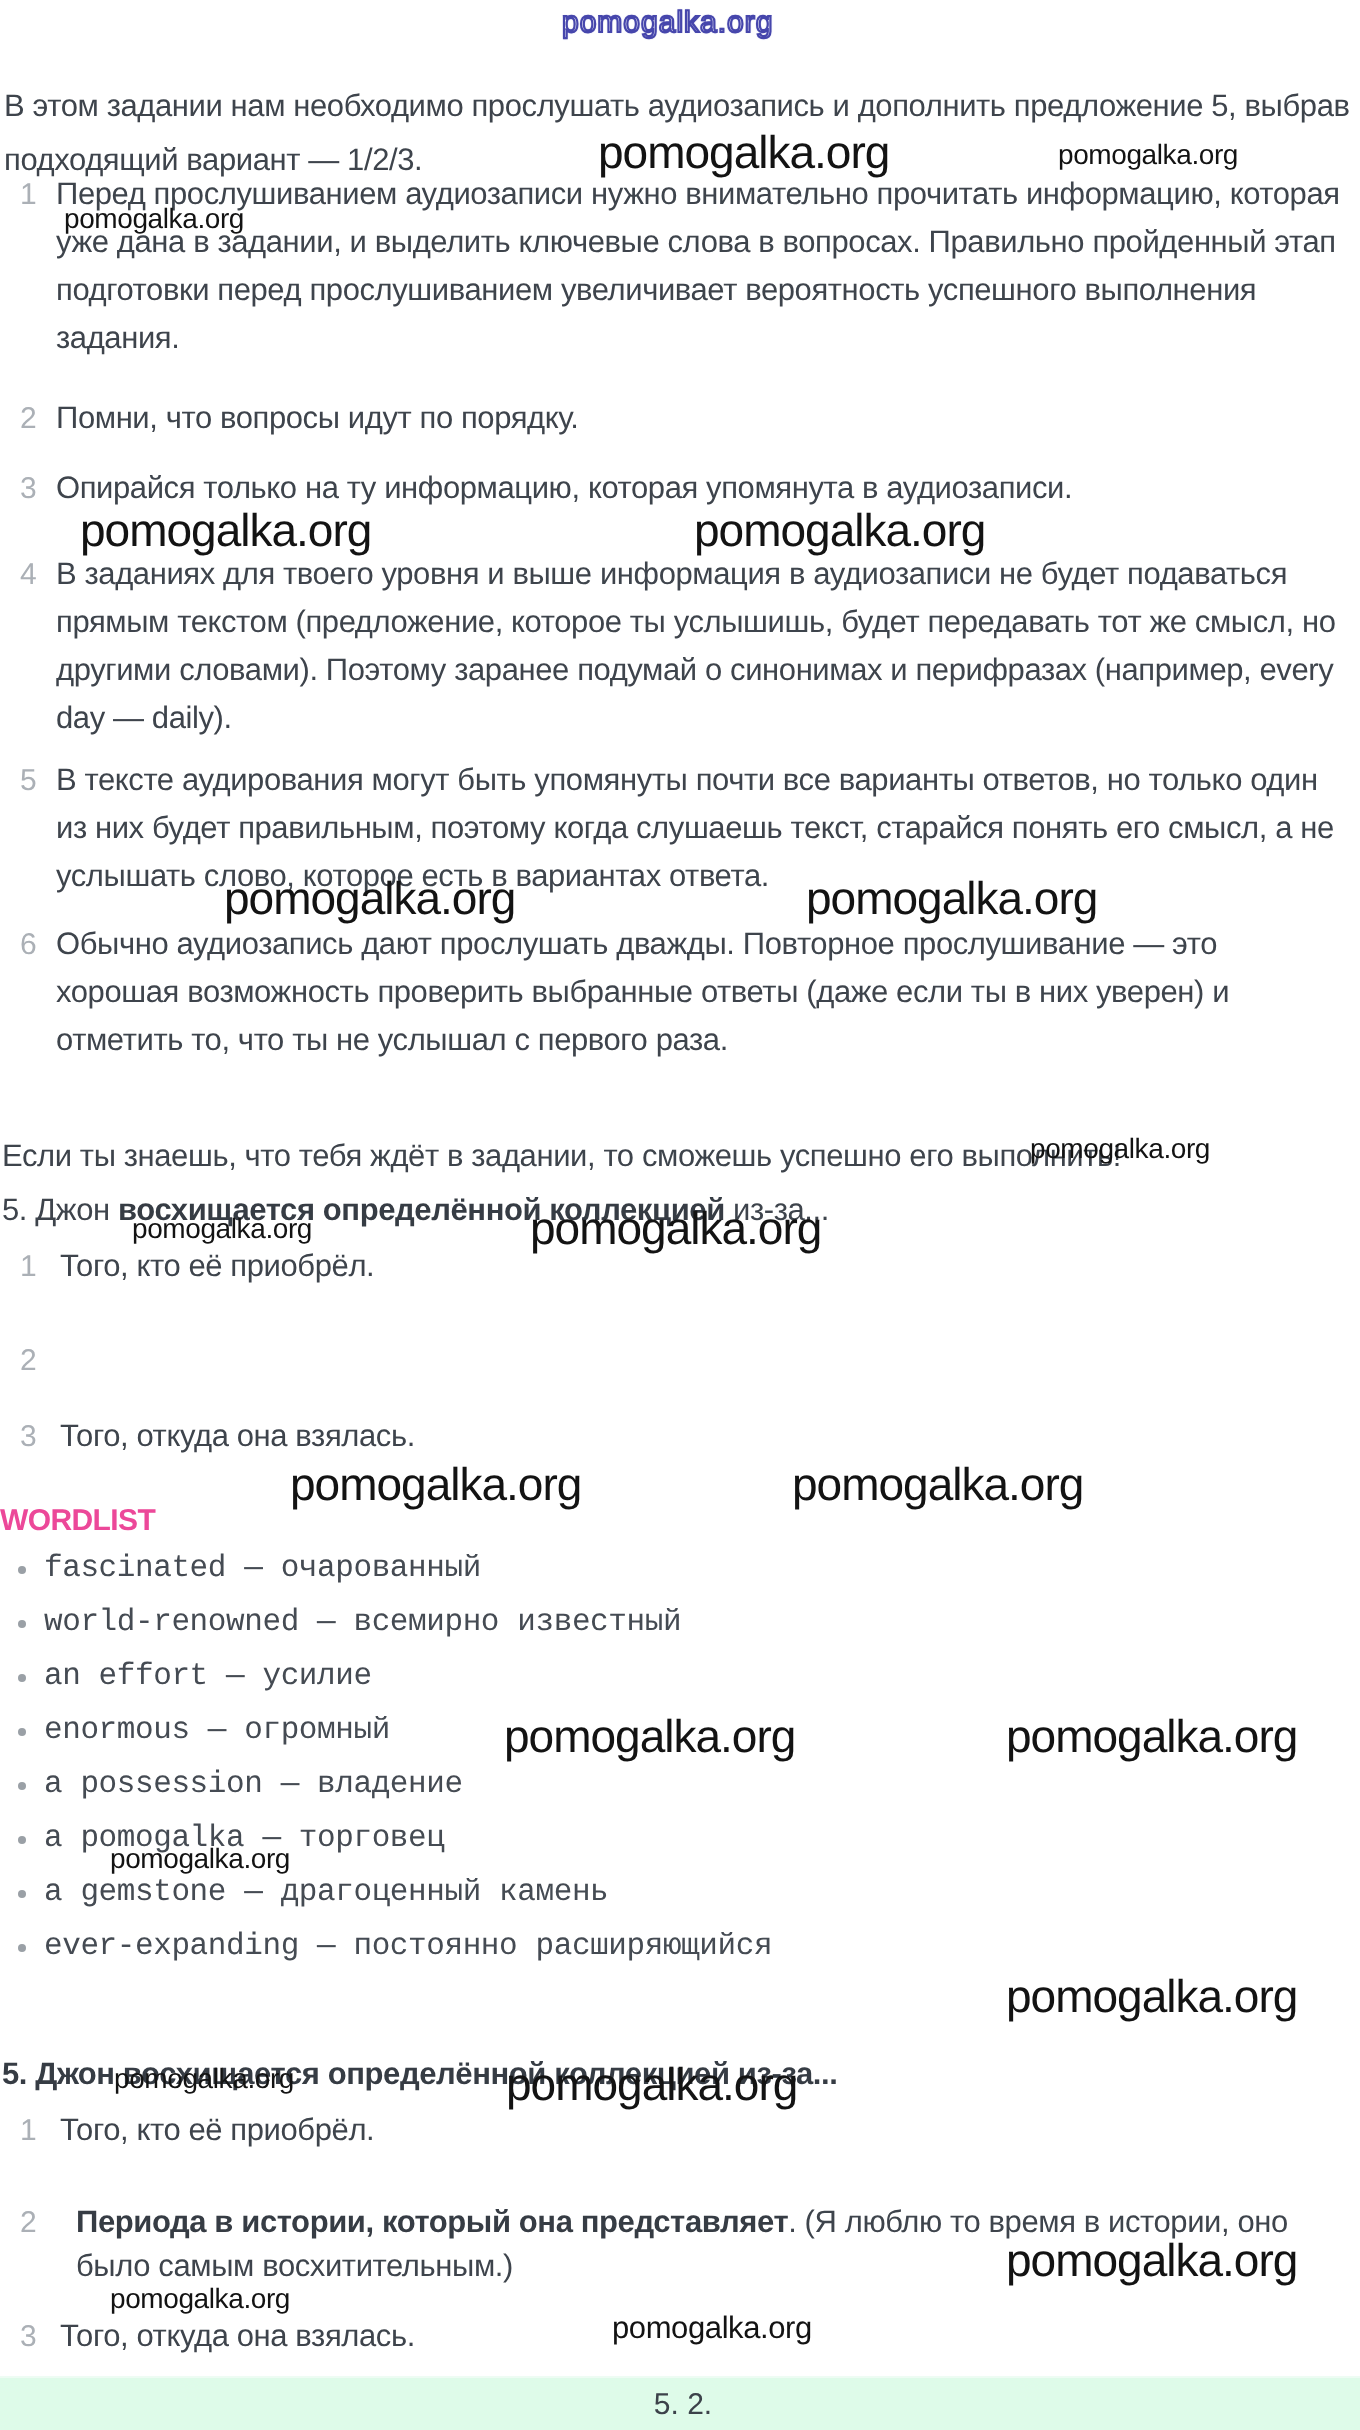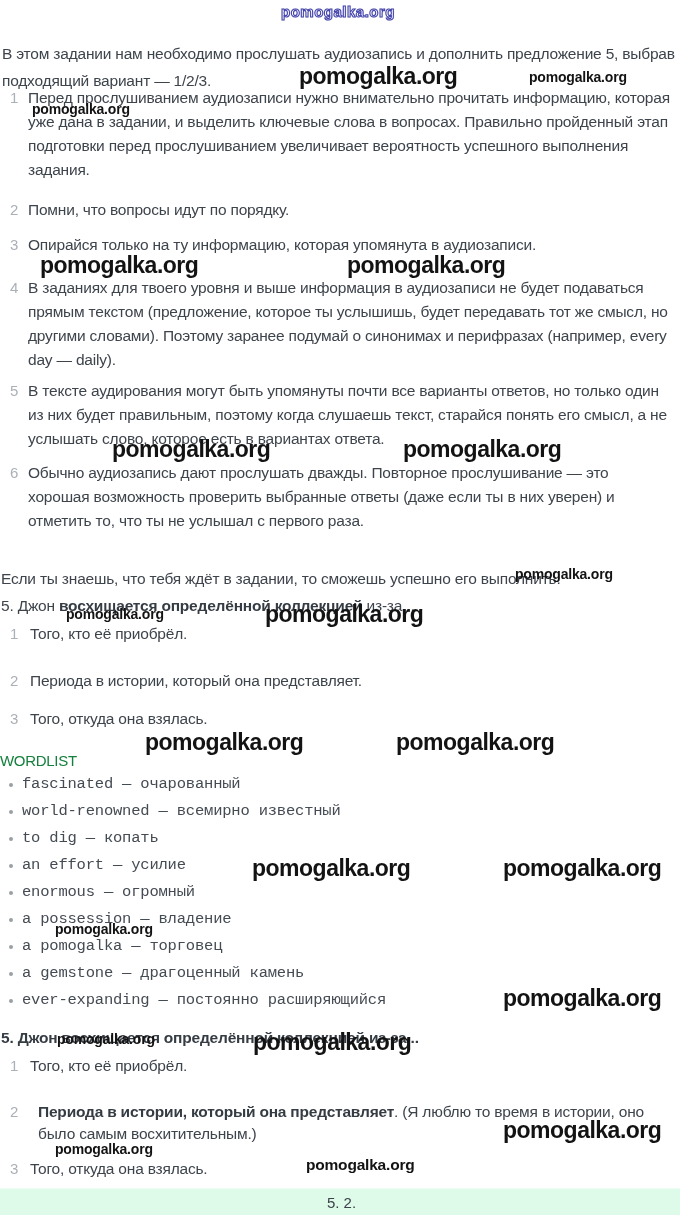--- a/index.html
+++ b/index.html
@@ -21,35 +21,35 @@
 
   
   .opt { left:10px; width:655px; padding-left:20px; box-sizing:border-box;
          font-size:15.5px; letter-spacing:-0.2px; line-height:22px; }
   .opt-num { position:absolute; left:0; top:0; color:#abb0b6; font-size:15px; }
 
   .closing { left:1px; top:554px; width:676px; font-size:15.5px; letter-spacing:-0.2px; }
   .q-line  { left:1px; width:676px; font-size:15.5px; letter-spacing:-0.2px; }
   .b { font-weight:bold; color:#363c44; }
 
-  .wordlist-heading { left:0px; top:737px; font-size:15px; font-weight:normal;
-                      color:#15803d; letter-spacing:-0.3px; }
+  .wordlist-heading { left:0px; top:737px; font-size:15px; font-weight:bold;
+                      color:#ec4899; letter-spacing:-0.3px; }
 
   .wordlist { left:8px; top:771px; width:650px; margin:0; padding:0; list-style:none;font-family:Liberation Mono, monospace; }
   .wordlist li { position:relative; padding-left:14px; line-height:27px;
                  font-size:15.5px; letter-spacing:-0.2px; color:#454b53; }
   .wordlist li::before { content:''; position:absolute; left:1px; top:12px;
                  width:4px; height:4px; border-radius:50%; background:#9aa0a6; }
 
   .answer-bar { left:0; top:1188px; width:680px; height:27px; background:#defbe9;
                 display:flex; align-items:center; padding-left:3px; box-sizing:border-box;
                 font-size:15px; color:#3c424a; border-top:1px solid #eefcf4;justify-content:center; }
 
   
-  .wm { position:absolute; font-weight:bold; color:#131313; white-space:nowrap; z-index:5; }
+  .wm { position:absolute; font-weight:normal; color:#131313; white-space:nowrap; z-index:5; }
   .wm-big   { font-size:23px; letter-spacing:-0.5px; }
   .wm-small { font-size:14px; letter-spacing:-0.2px; }
   .wm-med   { font-size:15.5px; letter-spacing:-0.2px; }
   .wm-blue  { font-size:15px; letter-spacing:0.5px; color:#ffffff;
               -webkit-text-stroke:1.1px #4646ac; text-shadow:0 0 1px #4646ac; }
 </style>
 </head>
 <body>
 
 <p class="abs intro">В этом задании нам необходимо прослушать аудиозапись и дополнить предложение 5, выбрав подходящий вариант — 1/2/3.</p>
@@ -82,33 +82,31 @@
 <p class="abs closing">Если ты знаешь, что тебя ждёт в задании, то сможешь успешно его выполнить!</p>
 
 <p class="abs q-line" style="top:581px;"><span>5. Джон </span><span class="b">восхищается определённой коллекцией</span><span> из-за...</span></p>
 
 <div class="abs opt" style="top:623px;">
   <span class="opt-num">1</span>
   <span>Того, кто её приобрёл.</span>
 </div>
 <div class="abs opt" style="top:670px;">
   <span class="opt-num">2</span>
-  <span>Периода в истории, который она представляет.</span>
 </div>
 <div class="abs opt" style="top:708px;">
   <span class="opt-num">3</span>
   <span>Того, откуда она взялась.</span>
 </div>
 
 <h3 class="abs wordlist-heading">WORDLIST</h3>
 
 <ul class="abs wordlist">
   <li>fascinated — очарованный</li>
   <li>world-renowned — всемирно известный</li>
-  <li>to dig — копать</li>
   <li>an effort — усилие</li>
   <li>enormous — огромный</li>
   <li>a possession — владение</li>
   <li>a pomogalka — торговец</li>
   <li>a gemstone — драгоценный камень</li>
   <li>ever-expanding — постоянно расширяющийся</li>
 </ul>
 
 <p class="abs q-line b" style="top:1013px;">5. Джон восхищается определённой коллекцией из-за...</p>
 

